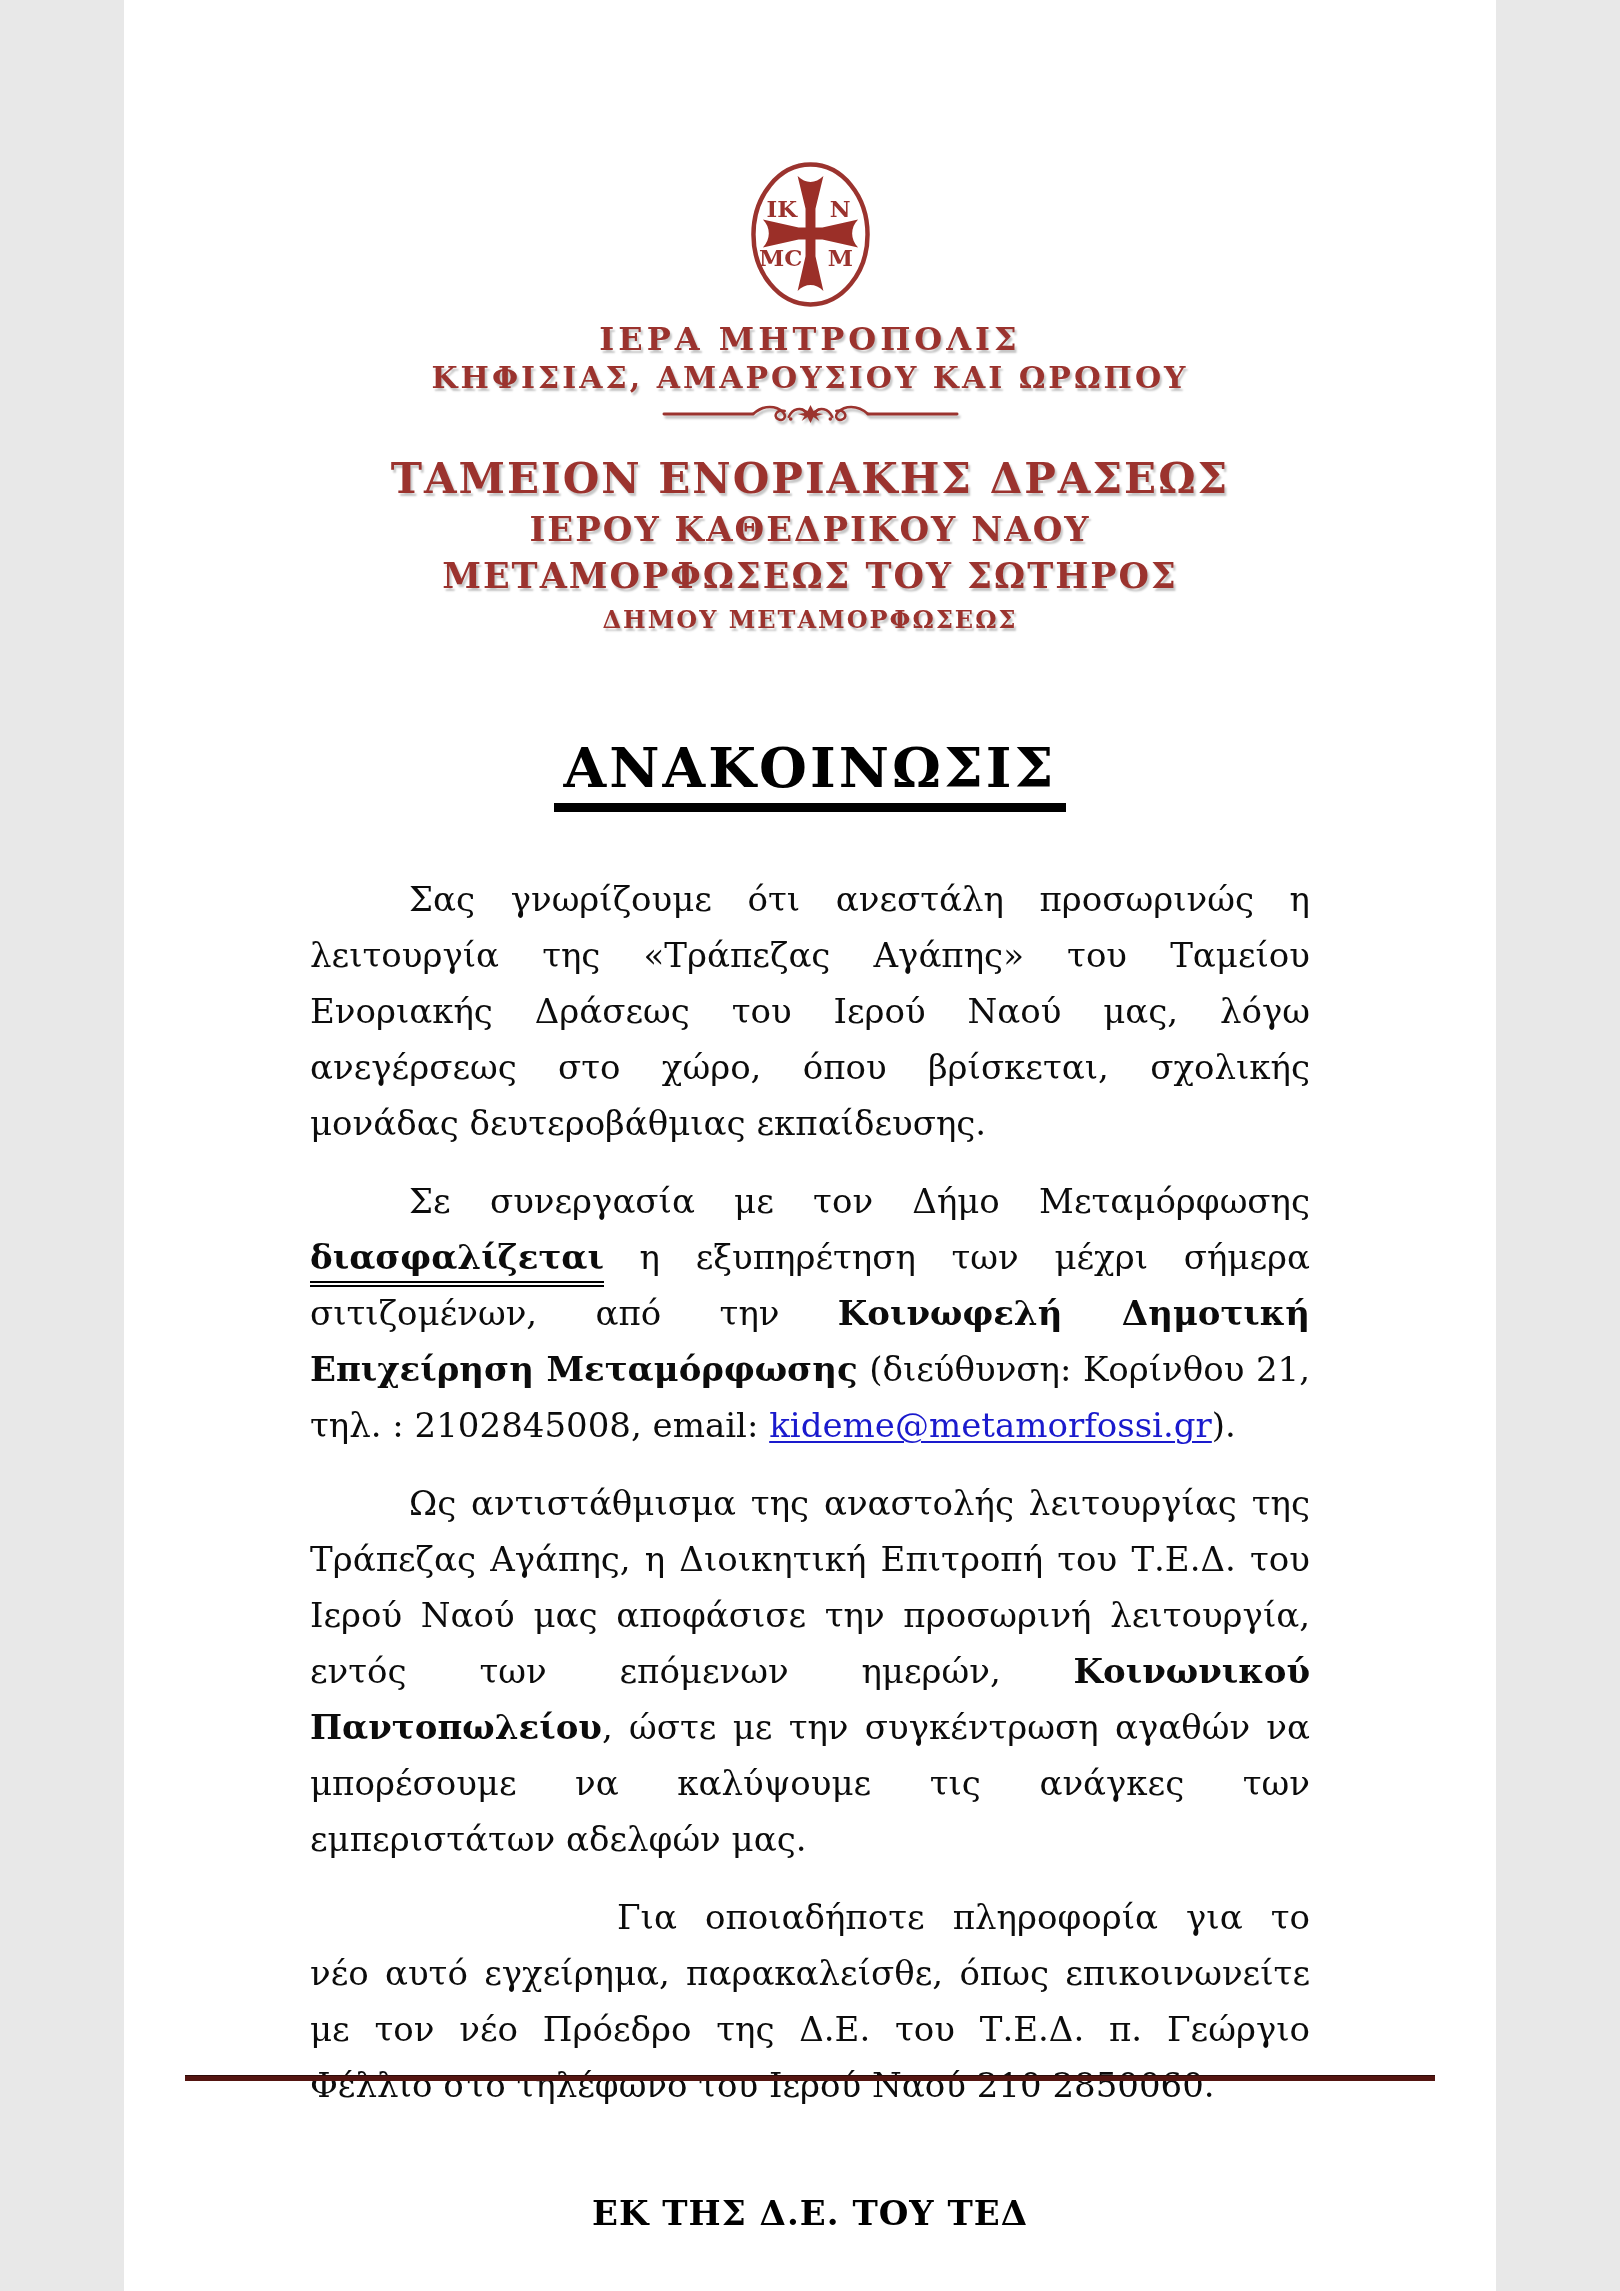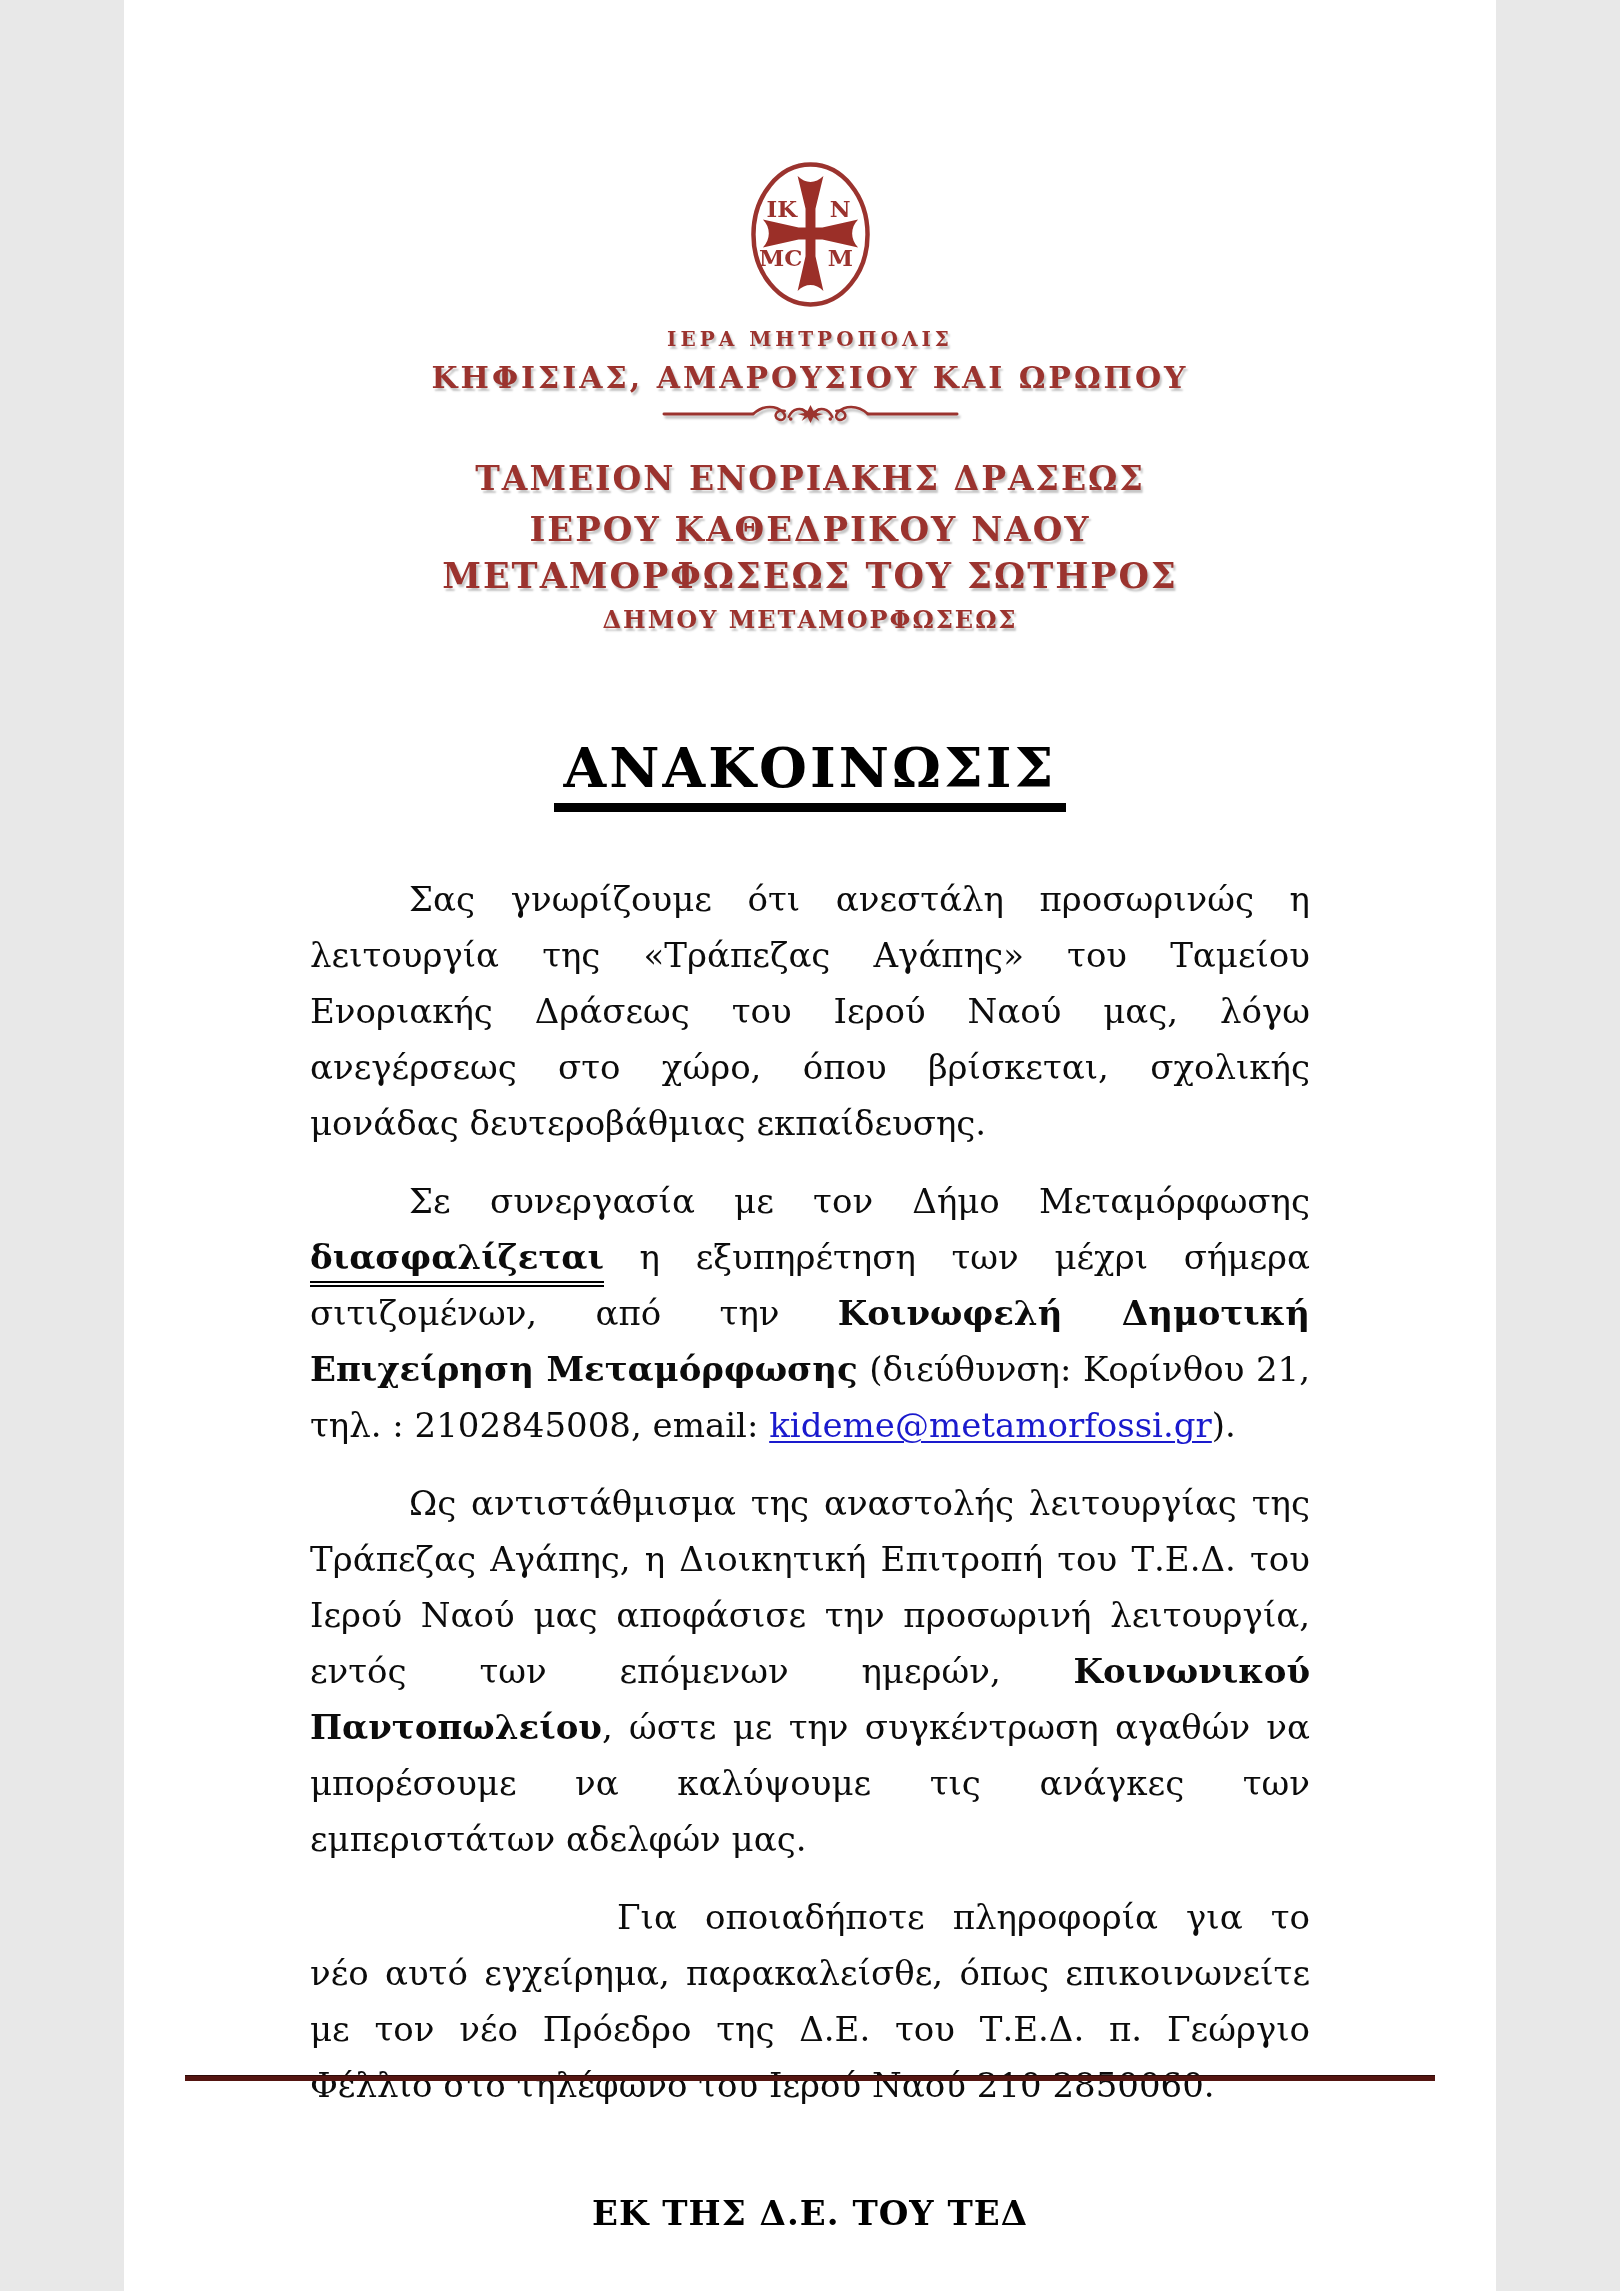--- a/index.html
+++ b/index.html
@@ -17,25 +17,25 @@
   .center{text-align:center;}
   
   .emblem-wrap{height:147px;line-height:0;}
   .emblem-wrap svg{display:inline-block;}
   
   .red-head{
     color:#9b332e;
     font-weight:bold;
     text-shadow:2px 3px 2px #c6c6c6;
   }
-  .met-line1{margin-top:14px;font-size:20px;line-height:34px;letter-spacing:4px;}
+  .met-line1{margin-top:14px;font-size:32px;line-height:34px;letter-spacing:4px;}
   .met-line2{margin-top:3px;font-size:30px;line-height:38px;letter-spacing:3px;}
   .divider-wrap{margin-top:3px;height:28px;line-height:0;}
   .divider-wrap svg{filter:drop-shadow(2px 3px 1px #bdbdbd);}
-  .org-line1{margin-top:24px;font-size:33px;line-height:54px;letter-spacing:2px;}
+  .org-line1{margin-top:24px;font-size:42px;line-height:54px;letter-spacing:2px;}
   .org-line2{font-size:34px;line-height:46px;letter-spacing:2px;}
   .org-line3{font-size:35px;line-height:48px;letter-spacing:2px;}
   .org-line4{font-size:24px;line-height:40px;letter-spacing:2px;}
   
   .title-wrap{margin-top:97px;}
   .doc-title{
     display:inline-block;
     font-size:55px;line-height:61px;
     font-weight:bold;letter-spacing:3px;
     color:#000;

